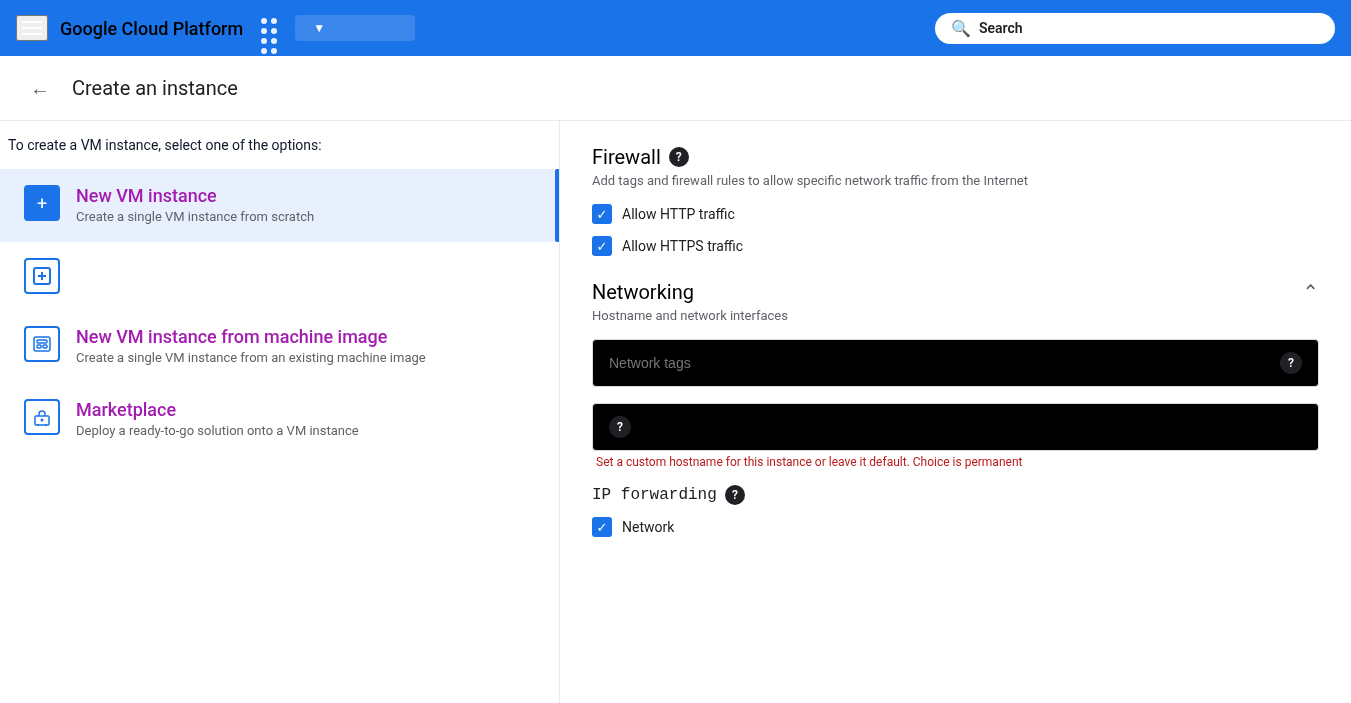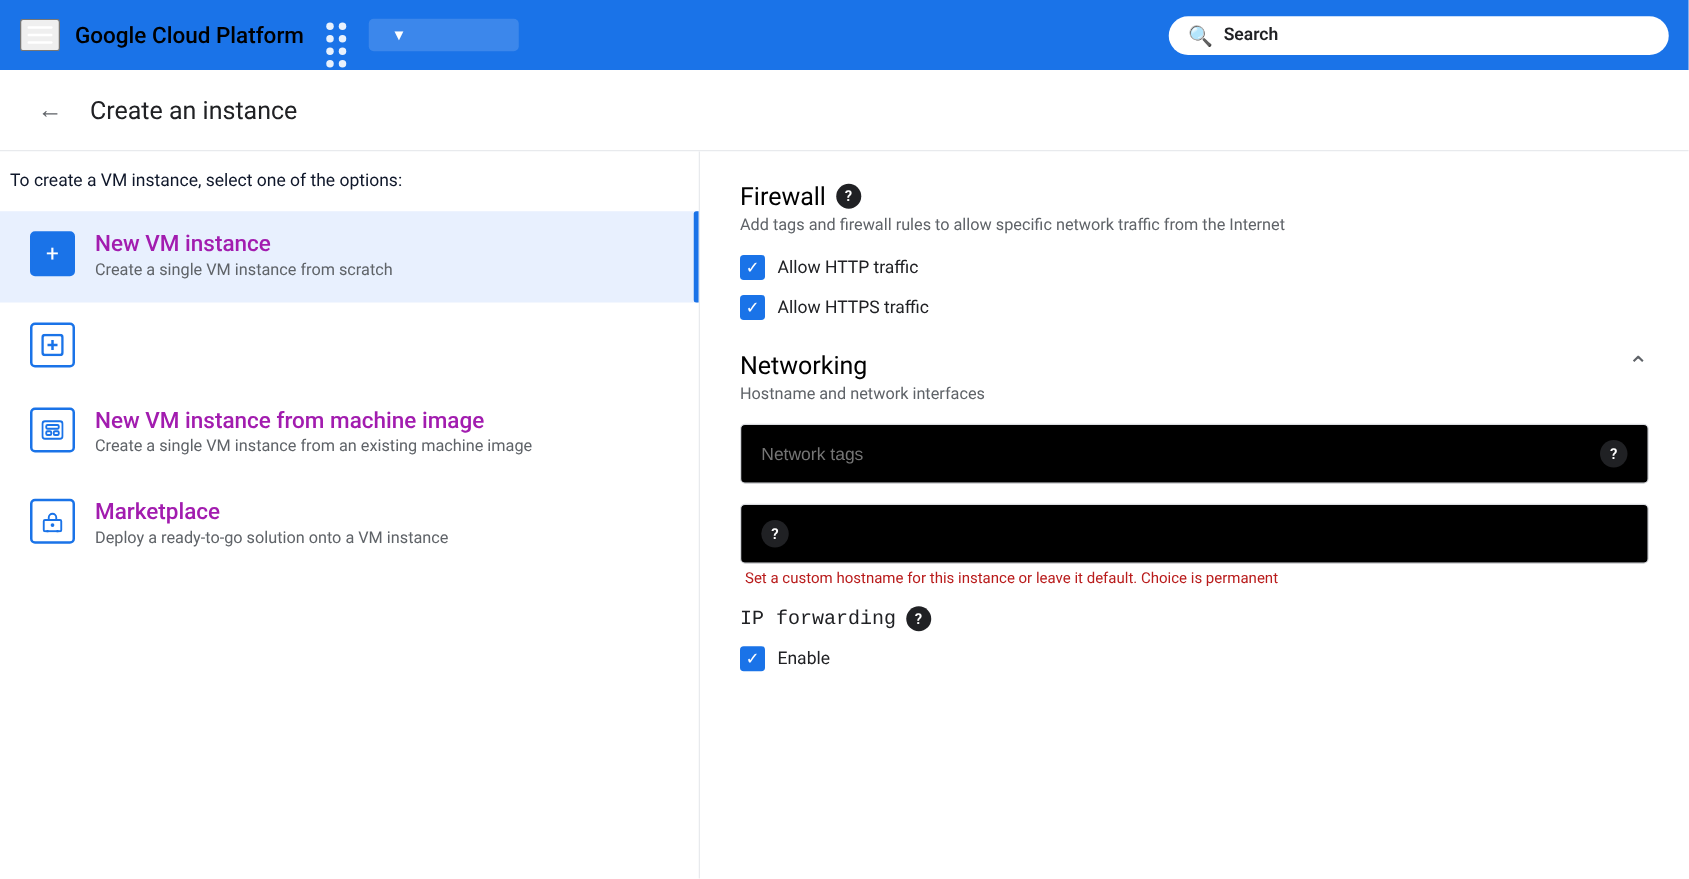--- a/index.html
+++ b/index.html
@@ -468,19 +468,19 @@
 
       <div class="ip-forwarding-section">
         <div class="ip-forwarding-title-row">
           <span class="ip-forwarding-title">IP forwarding</span>
           <span class="help-icon">?</span>
         </div>
         <div class="checkbox-row">
           <div class="checkbox-box">
             <span class="checkmark">✓</span>
           </div>
-          <span class="checkbox-label">Enable</span>
+          <span class="checkbox-label">Network</span>
         </div>
       </div>
     </div>
 
   </div>
 </div>
 
 </body></html>

